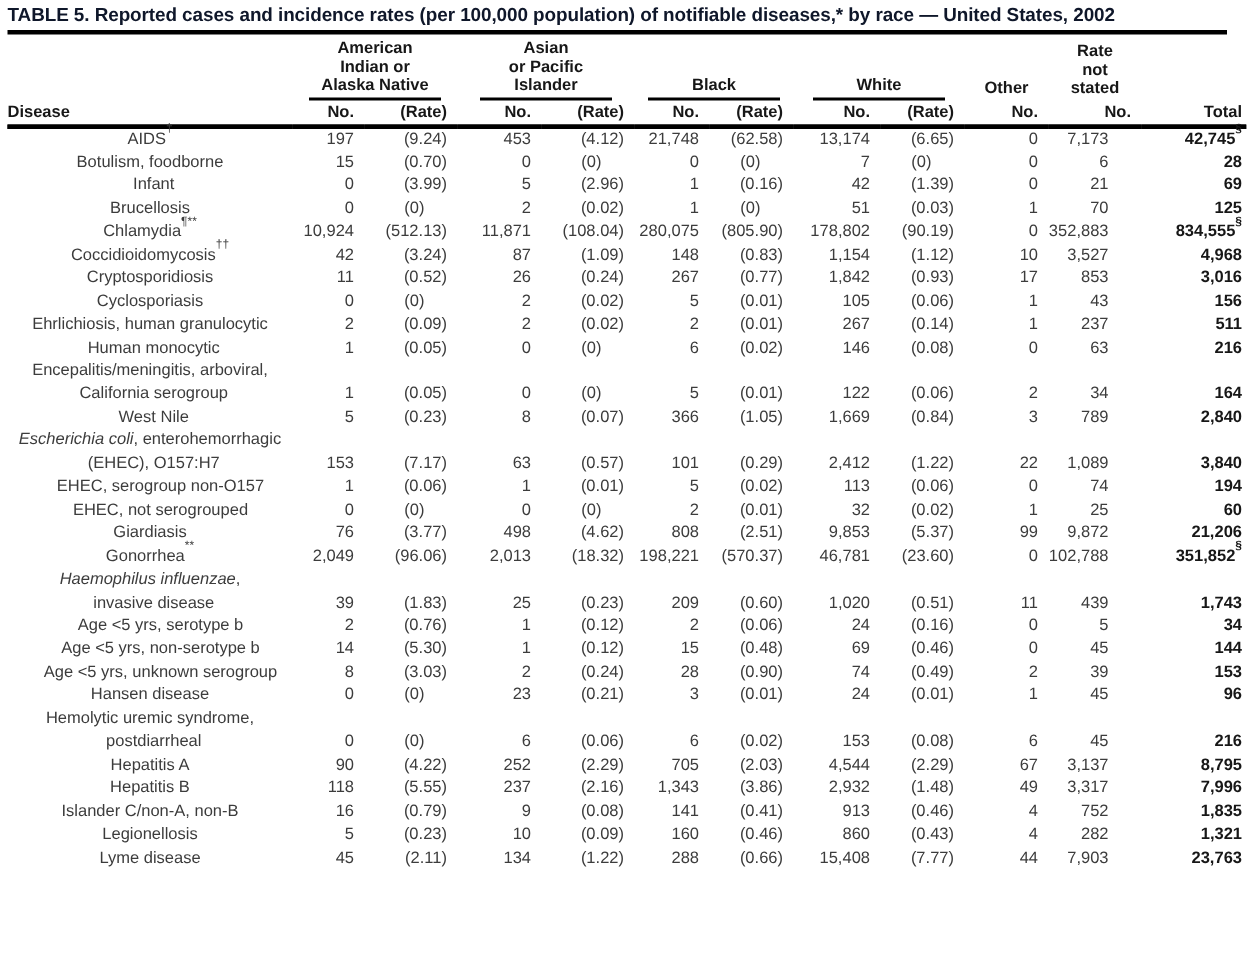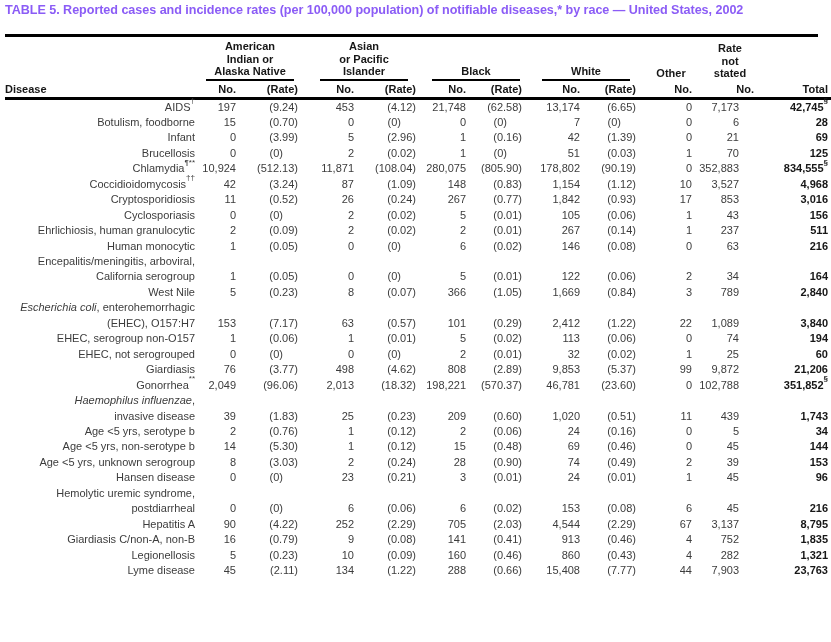--- a/index.html
+++ b/index.html
@@ -6,38 +6,38 @@
   html, body { margin: 0; padding: 0; }
   body {
     width: 831px; height: 642px;
     background: #ffffff;
     font-family: "Liberation Sans", "DejaVu Sans", sans-serif;
     color: #3c3c3c;
     overflow: hidden;
   }
   .page { padding: 3px 2px 0 5px; }
   .title {
-    font-size: 12.6px; font-weight: bold; color: #8b5cf6;
+    font-size: 12.6px; font-weight: bold; color: #0f172a;
     letter-spacing: -0.05px;
-    padding-bottom: 17px; border-bottom: 3px solid #000;
+    padding-bottom: 3px; border-bottom: 3px solid #000;
     width: 813px; white-space: nowrap;
   }
   table { border-collapse: collapse; table-layout: fixed; width: 826px; }
   th, td { padding: 0; }
   thead th { font-weight: bold; color: #171717; font-size: 11px; vertical-align: bottom; }
   .hg th { padding-top: 3px; text-align: center; }
   .grp { display: inline-block; text-align: center; line-height: 12.5px; padding: 0 3px 1px; }
   .grp.u { border-bottom: 2px solid #000; min-width: 88px; }
   .gl { display: block; }
   .hs th { border-bottom: 3px solid #000; padding-top: 2px; padding-bottom: 2px; }
   .th-disease { text-align: left; }
   .c-num { text-align: right; padding-right: 7px; }
   .c-total { text-align: right; padding-right: 3px; font-weight: bold; color: #171717; }
   tbody td { font-size: 11px; height: 15.45px; line-height: 15.45px; white-space: nowrap; }
-  tbody .c-disease { text-align: right; margin-left: 11px; }
+  tbody .c-disease { text-align: center; margin-left: 11px; }
   .ind1 { padding-left: 5px; }
   .ind2 { padding-left: 14px; }
   sup { font-size: 8px; line-height: 0; position: relative; top: -3px; }
   .pad0 { display: inline-block; width: 15px; }
   i { font-style: italic; }
 </style>
 </head>
 <body>
 
 <div class="page">
@@ -335,21 +335,21 @@
           <td class="c-num">25<span class="pad0"></span></td>
           <td class="c-total">60</td>
         </tr>
         <tr>
           <td class="c-disease">Giardiasis</td>
           <td class="c-num">76</td>
           <td class="c-num">(3.77)</td>
           <td class="c-num">498</td>
           <td class="c-num">(4.62)</td>
           <td class="c-num">808</td>
-          <td class="c-num">(2.89)</td>
+          <td class="c-num">(2.51)</td>
           <td class="c-num">9,853</td>
           <td class="c-num">(5.37)</td>
           <td class="c-num">99</td>
           <td class="c-num">9,872<span class="pad0"></span></td>
           <td class="c-total">21,206</td>
         </tr>
         <tr>
           <td class="c-disease">Gonorrhea<sup>**</sup></td>
           <td class="c-num">2,049</td>
           <td class="c-num">(96.06)</td>
@@ -483,21 +483,35 @@
           <td class="c-num">(2.29)</td>
           <td class="c-num">705</td>
           <td class="c-num">(2.03)</td>
           <td class="c-num">4,544</td>
           <td class="c-num">(2.29)</td>
           <td class="c-num">67</td>
           <td class="c-num">3,137<span class="pad0"></span></td>
           <td class="c-total">8,795</td>
         </tr>
         <tr>
-          <td class="c-disease">Giardiasis C/non-A, non-B</td>
+          <td class="c-disease">Hepatitis B</td>
+          <td class="c-num">118</td>
+          <td class="c-num">(5.55)</td>
+          <td class="c-num">237</td>
+          <td class="c-num">(2.16)</td>
+          <td class="c-num">1,343</td>
+          <td class="c-num">(3.86)</td>
+          <td class="c-num">2,932</td>
+          <td class="c-num">(1.48)</td>
+          <td class="c-num">49</td>
+          <td class="c-num">3,317<span class="pad0"></span></td>
+          <td class="c-total">7,996</td>
+        </tr>
+        <tr>
+          <td class="c-disease">Islander C/non-A, non-B</td>
           <td class="c-num">16</td>
           <td class="c-num">(0.79)</td>
           <td class="c-num">9</td>
           <td class="c-num">(0.08)</td>
           <td class="c-num">141</td>
           <td class="c-num">(0.41)</td>
           <td class="c-num">913</td>
           <td class="c-num">(0.46)</td>
           <td class="c-num">4</td>
           <td class="c-num">752<span class="pad0"></span></td>

